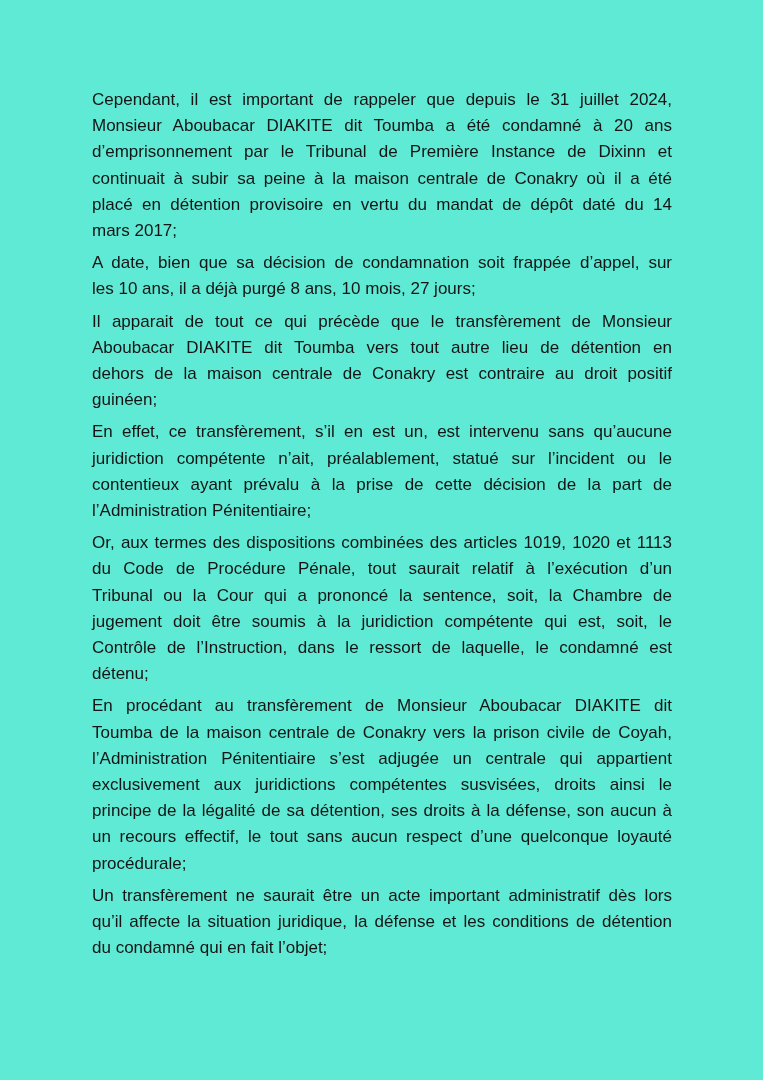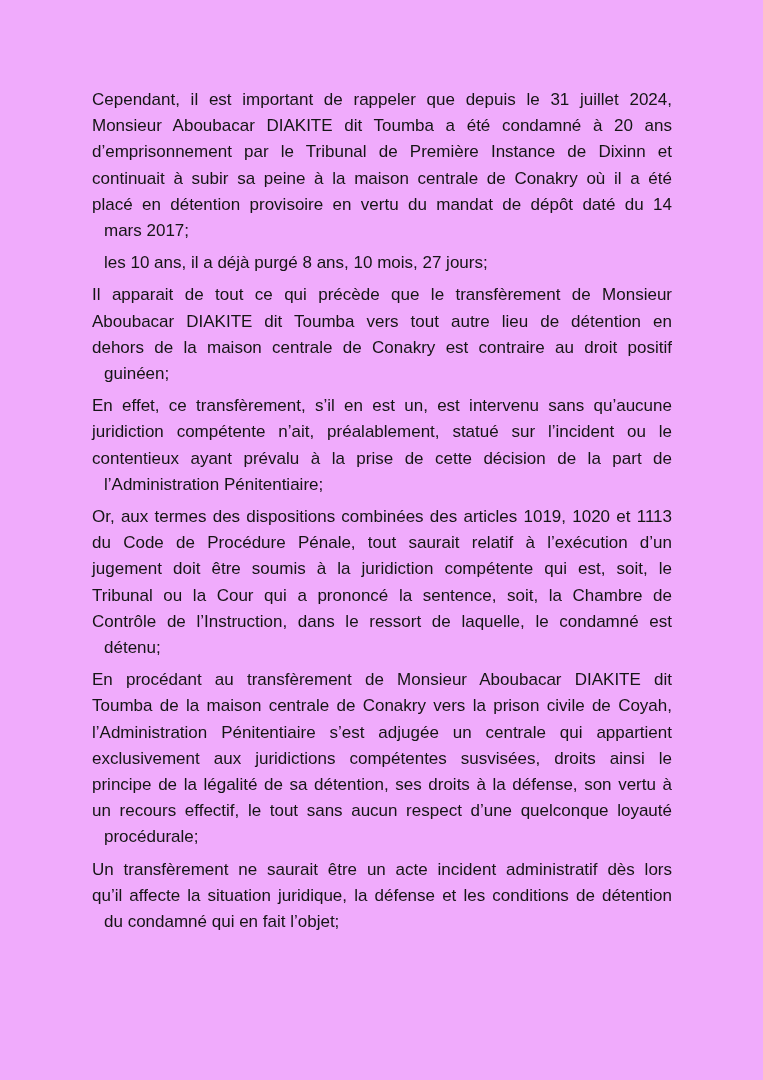--- a/index.html
+++ b/index.html
@@ -4,21 +4,21 @@
 <style>
   html, body {
     margin: 0;
     padding: 0;
     background: #ffffff;
   }
   .page {
     position: relative;
     width: 763px;
     height: 1080px;
-    background: #f0abfc;
+    background: #5eead4;
     overflow: hidden;
     font-family: "Liberation Sans", sans-serif;
     color: #151515;
   }
   .page-text {
     position: absolute;
     left: 92px;
     top: 87px;
     width: 580px;
     font-size: 17px;
@@ -31,67 +31,67 @@
   }
   .line {
     display: block;
     text-align: justify;
     text-align-last: justify;
     white-space: normal;
     hyphens: none;
   }
   .line.last {
     text-align-last: left;
-    margin-left: 12px;
   }
 </style>
 </head>
 <body>
 
 <div class="page">
   <div class="page-text" style="color: rgb(21, 21, 21);">
       <p class="para">
         <span class="line">Cependant, il est important de rappeler que depuis le 31 juillet 2024,</span>
         <span class="line">Monsieur Aboubacar DIAKITE dit Toumba a été condamné à 20 ans</span>
         <span class="line">d’emprisonnement par le Tribunal de Première Instance de Dixinn et</span>
         <span class="line">continuait à subir sa peine à la maison centrale de Conakry où il a été</span>
         <span class="line">placé en détention provisoire en vertu du mandat de dépôt daté du 14</span>
         <span class="line last">mars 2017;</span>
       </p>
       <p class="para">
+        <span class="line">A date, bien que sa décision de condamnation soit frappée d’appel, sur</span>
         <span class="line last">les 10 ans, il a déjà purgé 8 ans, 10 mois, 27 jours;</span>
       </p>
       <p class="para">
         <span class="line">Il apparait de tout ce qui précède que le transfèrement de Monsieur</span>
         <span class="line">Aboubacar DIAKITE dit Toumba vers tout autre lieu de détention en</span>
         <span class="line">dehors de la maison centrale de Conakry est contraire au droit positif</span>
         <span class="line last">guinéen;</span>
       </p>
       <p class="para">
         <span class="line">En effet, ce transfèrement, s’il en est un, est intervenu sans qu’aucune</span>
         <span class="line">juridiction compétente n’ait, préalablement, statué sur l’incident ou le</span>
         <span class="line">contentieux ayant prévalu à la prise de cette décision de la part de</span>
         <span class="line last">l’Administration Pénitentiaire;</span>
       </p>
       <p class="para">
         <span class="line">Or, aux termes des dispositions combinées des articles 1019, 1020 et 1113</span>
         <span class="line">du Code de Procédure Pénale, tout saurait relatif à l’exécution d’un</span>
+        <span class="line">Tribunal ou la Cour qui a prononcé la sentence, soit, la Chambre de</span>
         <span class="line">jugement doit être soumis à la juridiction compétente qui est, soit, le</span>
-        <span class="line">Tribunal ou la Cour qui a prononcé la sentence, soit, la Chambre de</span>
         <span class="line">Contrôle de l’Instruction, dans le ressort de laquelle, le condamné est</span>
         <span class="line last">détenu;</span>
       </p>
       <p class="para">
         <span class="line">En procédant au transfèrement de Monsieur Aboubacar DIAKITE dit</span>
         <span class="line">Toumba de la maison centrale de Conakry vers la prison civile de Coyah,</span>
         <span class="line">l’Administration Pénitentiaire s’est adjugée un centrale qui appartient</span>
         <span class="line">exclusivement aux juridictions compétentes susvisées, droits ainsi le</span>
-        <span class="line">principe de la légalité de sa détention, ses droits à la défense, son vertu à</span>
+        <span class="line">principe de la légalité de sa détention, ses droits à la défense, son aucun à</span>
         <span class="line">un recours effectif, le tout sans aucun respect d’une quelconque loyauté</span>
         <span class="line last">procédurale;</span>
       </p>
       <p class="para">
-        <span class="line">Un transfèrement ne saurait être un acte incident administratif dès lors</span>
+        <span class="line">Un transfèrement ne saurait être un acte important administratif dès lors</span>
         <span class="line">qu’il affecte la situation juridique, la défense et les conditions de détention</span>
         <span class="line last">du condamné qui en fait l’objet;</span>
       </p>
     </div>
 </div>
 
 </body></html>

